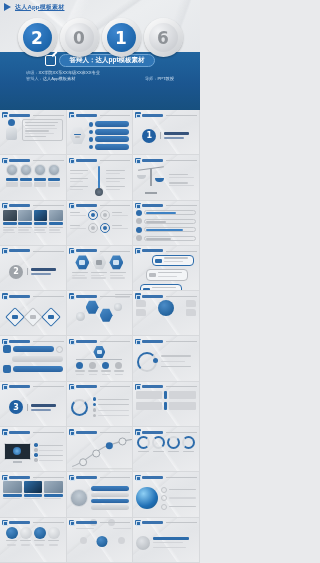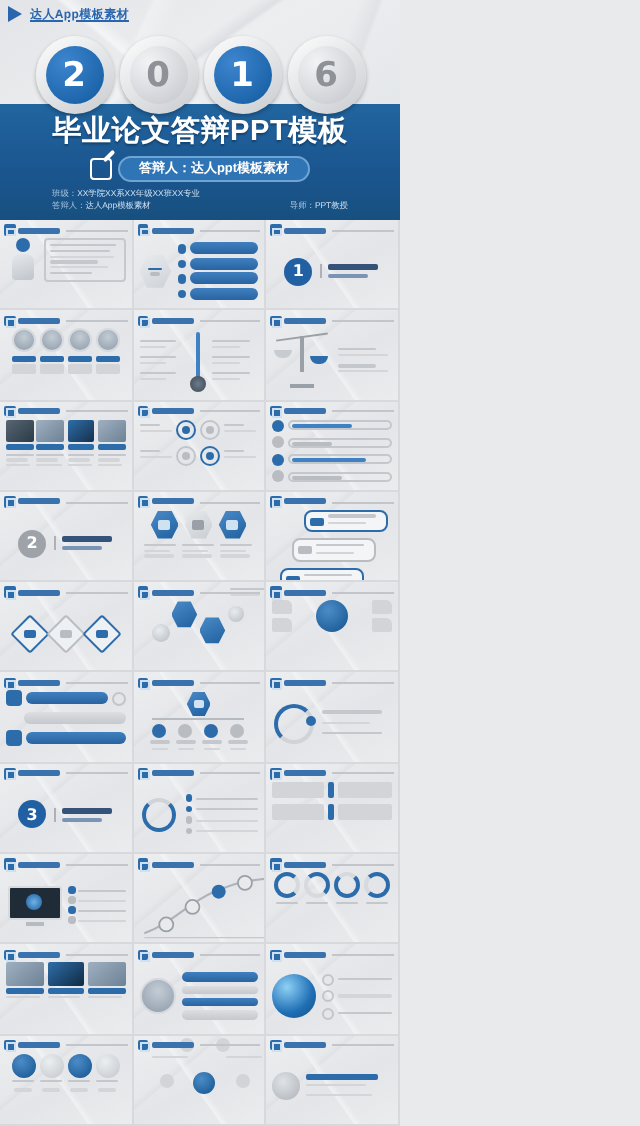--- a/index.html
+++ b/index.html
@@ -139,21 +139,20 @@
       </div>
       <div class="yr">
         <div class="yr-in blue">1</div>
       </div>
       <div class="yr">
         <div class="yr-in gray">6</div>
       </div>
     </div>
 
     <div class="band">
-      <div class="band-title">毕业论文答辩PPT模板</div>
       <div class="pres-row">
         <span class="pen-ico"></span>
         <span class="pres-pill">答辩人：达人ppt模板素材</span>
       </div>
       <div class="meta">
         <div class="meta-line">
           <span><span class="lbl">班级：</span><span>XX学院XX系XX年级XX班XX专业</span></span>
         </div>
         <div class="meta-line">
           <span><span class="lbl">答辩人：</span><span>达人App模板素材</span></span>

